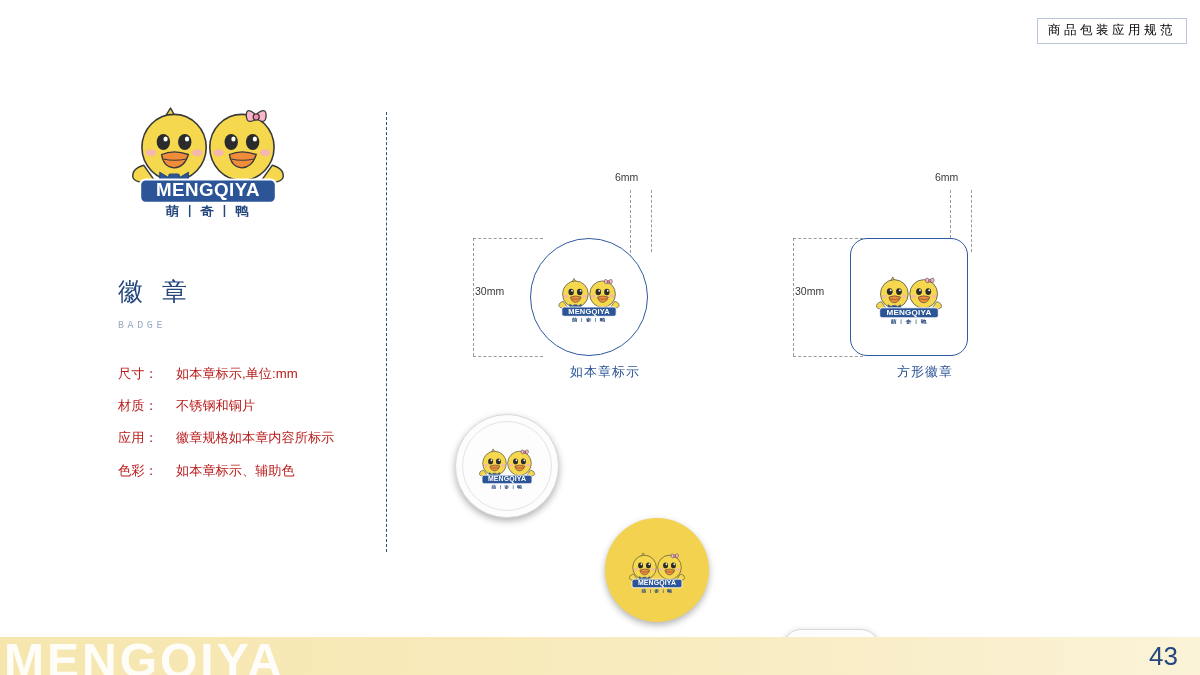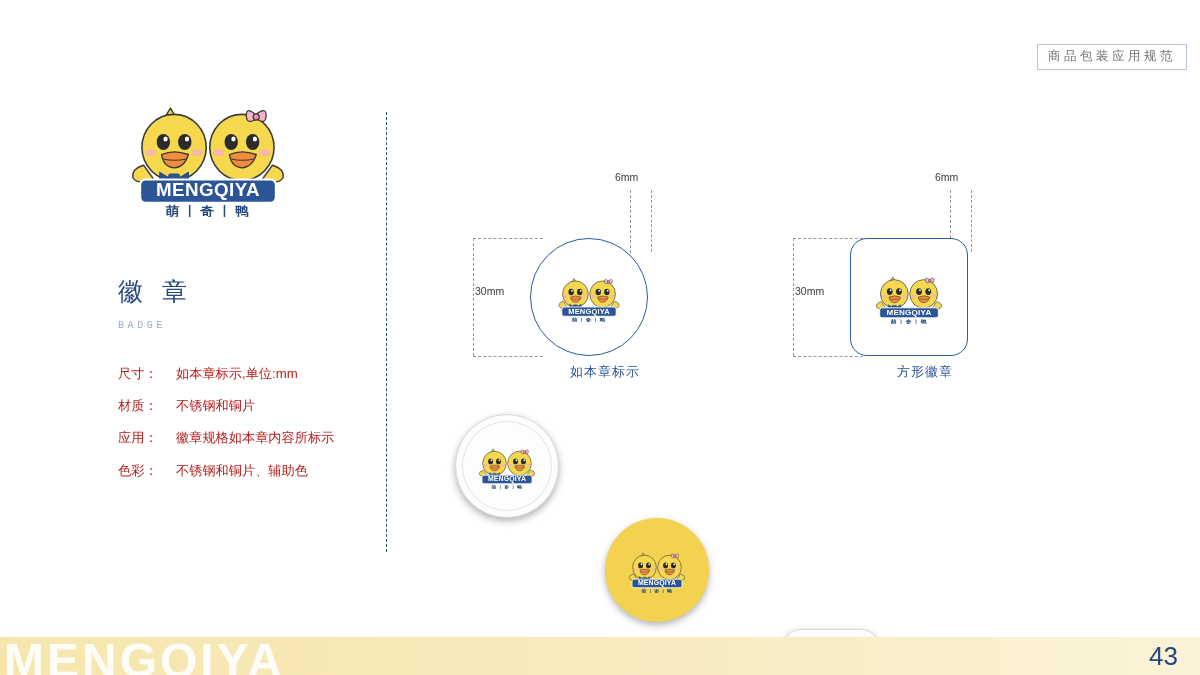--- a/index.html
+++ b/index.html
@@ -13,26 +13,25 @@
     position: relative;
     width: 1200px; height: 675px;
     background: #ffffff;
   }
 
   
   #header-tag {
     position: absolute; top: 18px; right: 13px;
     border: 1px solid #b9c6da;
     padding: 5px 10px 6px 10px;
-    color: #737373;
+    color: #000000;
     font-size: 12.5px;
     letter-spacing: 3.5px;
     white-space: nowrap;
     line-height: 1;
-    margin-top: 26px;
   }
 
   
   #left-col {
     position: absolute; left: 118px; top: 92px;
     width: 260px;
   }
   #logo-block { width: 180px; height: 125px; position: relative; }
 
   .duck-logo { display:block; }
@@ -283,21 +282,21 @@
       <div class="spec-row">
         <span class="spec-key">材质：</span>
         <span class="spec-val">不锈钢和铜片</span>
       </div>
       <div class="spec-row">
         <span class="spec-key">应用：</span>
         <span class="spec-val">徽章规格如本章内容所标示</span>
       </div>
       <div class="spec-row">
         <span class="spec-key">色彩：</span>
-        <span class="spec-val">不锈钢和铜片、辅助色</span>
+        <span class="spec-val">如本章标示、辅助色</span>
       </div>
     </div>
   </div>
 
   <div id="divider"></div>
 
   <div class="diagram" id="diagram-circle">
     <div class="dim-label dim-top">6mm</div>
     <div class="dim-label dim-left">30mm</div>
 

